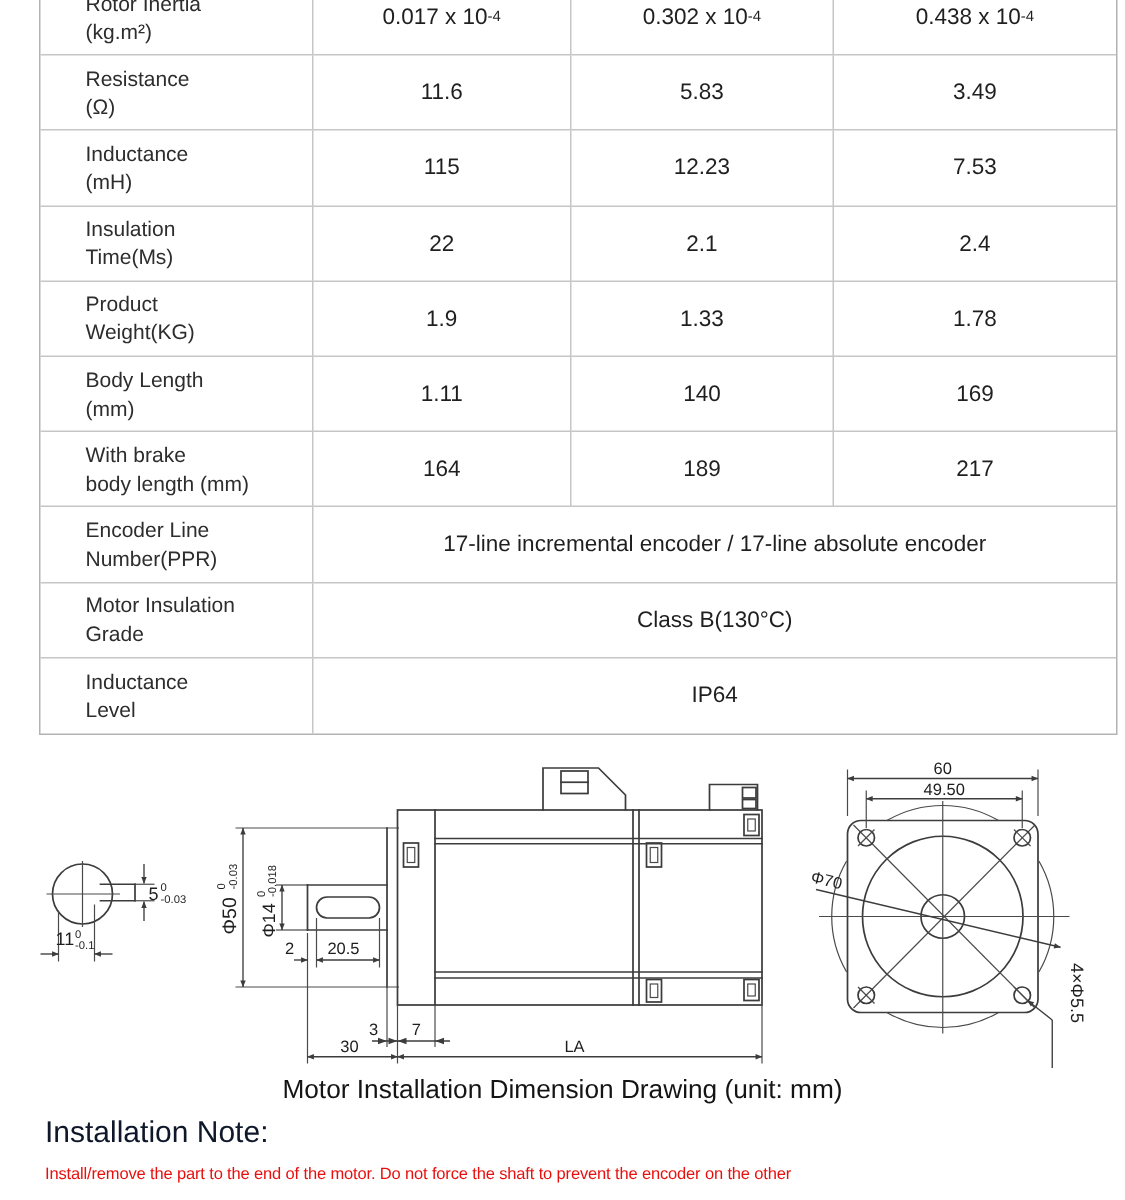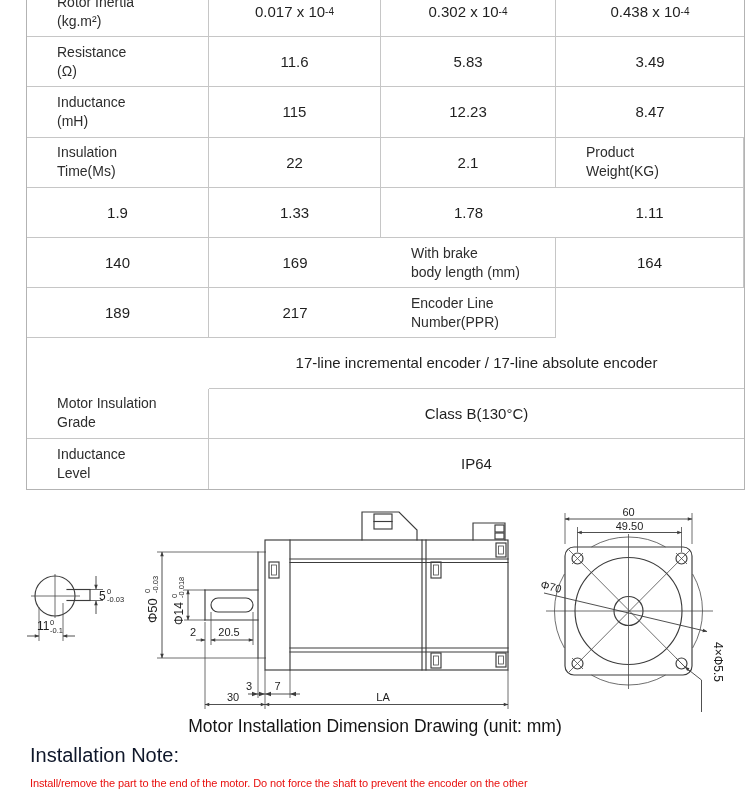--- a/index.html
+++ b/index.html
@@ -73,34 +73,39 @@
       </div>
       <div class="cell value-cell">11.6</div>
       <div class="cell value-cell">5.83</div>
       <div class="cell value-cell last-col">3.49</div>
       <div class="cell label-cell">
         <div>Inductance</div>
         <div>(mH)</div>
       </div>
       <div class="cell value-cell">115</div>
       <div class="cell value-cell">12.23</div>
-      <div class="cell value-cell last-col">8.47</div>
+      <div class="cell value-cell last-col">7.53</div>
       <div class="cell label-cell">
         <div>Insulation</div>
         <div>Time(Ms)</div>
       </div>
       <div class="cell value-cell">22</div>
       <div class="cell value-cell">2.1</div>
+      <div class="cell value-cell last-col">2.4</div>
       <div class="cell label-cell">
         <div>Product</div>
         <div>Weight(KG)</div>
       </div>
       <div class="cell value-cell">1.9</div>
       <div class="cell value-cell">1.33</div>
       <div class="cell value-cell last-col">1.78</div>
+      <div class="cell label-cell">
+        <div>Body Length</div>
+        <div>(mm)</div>
+      </div>
       <div class="cell value-cell">1.11</div>
       <div class="cell value-cell">140</div>
       <div class="cell value-cell last-col">169</div>
       <div class="cell label-cell">
         <div>With brake</div>
         <div>body length (mm)</div>
       </div>
       <div class="cell value-cell">164</div>
       <div class="cell value-cell">189</div>
       <div class="cell value-cell last-col">217</div>

